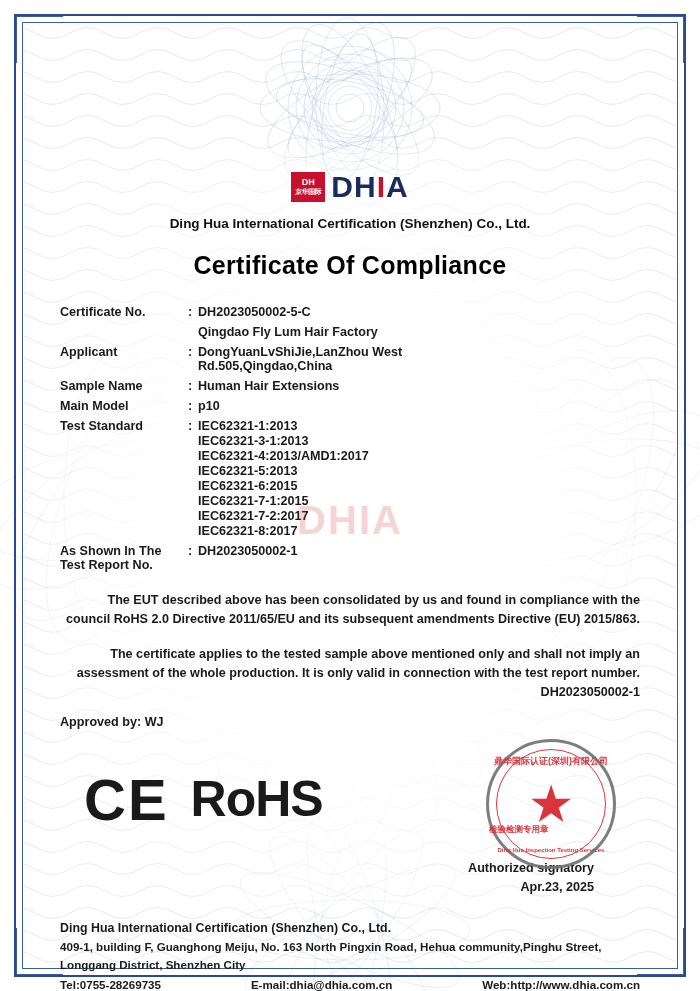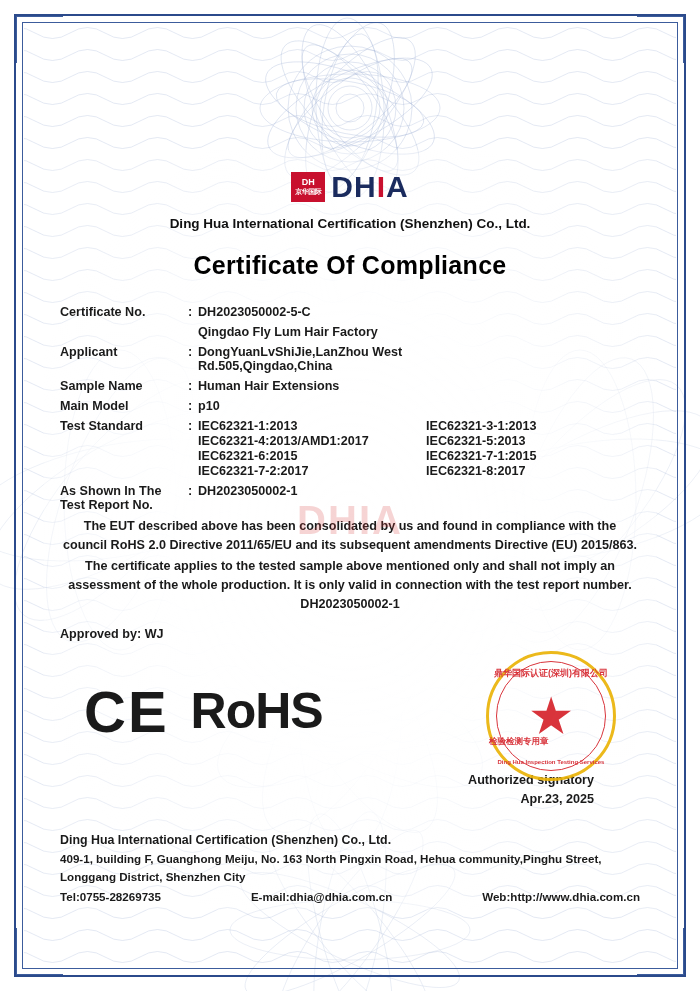--- a/index.html
+++ b/index.html
@@ -91,36 +91,36 @@
     vertical-align:top;
     padding:3px 0;
     font-weight:bold;
   }
   td.label{width:128px;font-weight:bold;}
   td.colon{width:10px;text-align:left;font-weight:bold;}
   td.value{font-weight:bold;}
   .value-sub{display:block;}
   .std-grid{
     display:grid;
-    grid-template-columns:1fr 1fr;
+    grid-template-columns:1fr;
     gap:1px 14px;
     font-weight:bold;
   }
   .applicant-name{
     font-weight:bold;
     padding-left:0;
   }
   .row-applicant-name td{padding-bottom:0;padding-top:2px;}
 
   .para{
     font-size:12.6px;
     font-weight:bold;
     line-height:1.5;
-    margin-top:2px;
-    text-align:center;
+    margin-top:16px;
+    text-align:right;
   }
   .approved{
     text-align:left;
     font-size:12.6px;
     font-weight:bold;
     margin-top:14px;
     padding-right:52px;
   }
 
   .marks{
@@ -141,21 +141,21 @@
     font-size:50px;
     font-weight:bold;
     margin-left:22px;
     letter-spacing:-1px;
   }
   .stamp{
     position:absolute;
     right:24px;top:-6px;
     width:124px;height:124px;
     border-radius:50%;
-    border:3px solid #eab308;
+    border:3px solid #737373;
     opacity:.92;
   }
   .stamp .ring{
     position:absolute;inset:7px;
     border-radius:50%;
     border:1px solid #d5232b;
   }
   .stamp .star{
     position:absolute;left:50%;top:50%;
     transform:translate(-50%,-50%);

